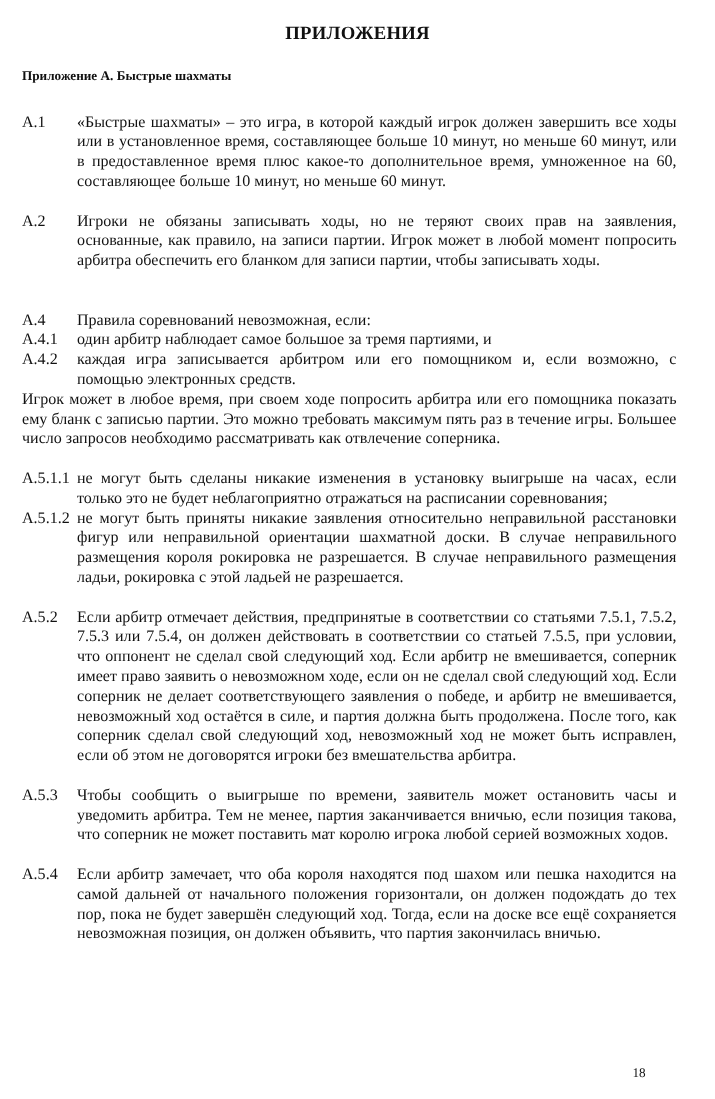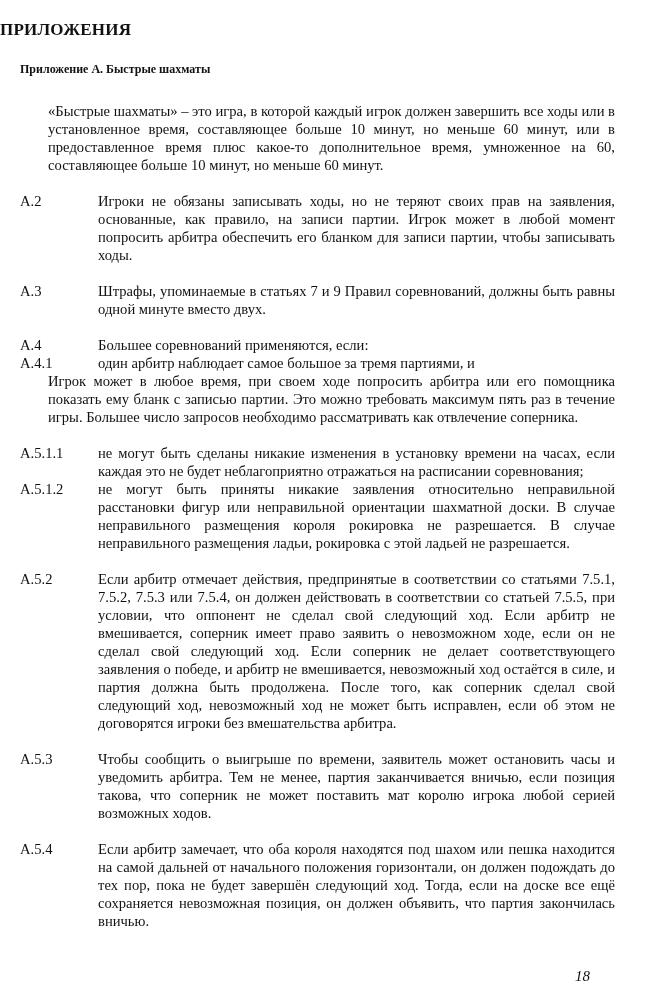--- a/index.html
+++ b/index.html
@@ -2,71 +2,72 @@
 <html><head>
 <meta charset="utf-8">
 <style>
   html, body { margin: 0; padding: 0; background: #ffffff; }
   body {
     width: 650px; height: 999px; position: relative; overflow: hidden;
     font-family: "Liberation Serif", serif; color: #111111;
   }
   .title {
     position: absolute; left: 0; width: 650px; top: 20px;
-    text-align: left; font-weight: bold; font-size: 17px; letter-spacing: 0.2px;
+    text-align: center; font-weight: bold; font-size: 17px; letter-spacing: 0.2px;
   }
   .subtitle {
     position: absolute; left: 20px; top: 62px;
     font-weight: bold; font-size: 12px;
   }
   .content { position: absolute; left: 20px; top: 102px; width: 595px; }
   .item { display: flex; font-size: 14.6px; line-height: 18px; }
   .item .num { width: 50px; flex: 0 0 50px; white-space: nowrap; }
-  .item .txt { flex: 1; text-align: justify; margin-left: 28px; }
+  .item .txt { flex: 1; text-align: justify; }
   .gap { height: 18px; }
   .page-num {
-    position: absolute; left: 575px; top: 968px; font-size: 15px; font-style: italic;
+    position: absolute; left: 575px; top: 968px; font-size: 12px;
   }
 </style>
 </head>
 <body>
 
 <div class="title">ПРИЛОЖЕНИЯ</div>
 <div class="subtitle">Приложение A. Быстрые шахматы</div>
 
 <div class="content">
   <div class="item">
+    <span class="num">A.1</span>
     <span class="txt">«Быстрые шахматы» – это игра, в которой каждый игрок должен завершить все ходы или в установленное время, составляющее больше 10 минут, но меньше 60 минут, или в предоставленное время плюс какое-то дополнительное время, умноженное на 60, составляющее больше 10 минут, но меньше 60 минут.</span>
   </div>
   <div class="gap"></div>
   <div class="item">
     <span class="num">A.2</span>
     <span class="txt">Игроки не обязаны записывать ходы, но не теряют своих прав на заявления, основанные, как правило, на записи партии. Игрок может в любой момент попросить арбитра обеспечить его бланком для записи партии, чтобы записывать ходы.</span>
   </div>
   <div class="gap"></div>
-  <div class="item">
-    <span class="num">A.3</span>
-    <span class="txt">Штрафы, упоминаемые в статьях 7 и 9 Правил соревнований, должны быть равны одной минуте вместо двух.</span>
-  </div>
   <div class="gap"></div>
   <div class="item">
     <span class="num">A.4</span>
-    <span class="txt">Большее соревнований применяются, если:</span>
+    <span class="txt">Правила соревнований невозможная, если:</span>
   </div>
   <div class="item">
     <span class="num">A.4.1</span>
     <span class="txt">один арбитр наблюдает самое большое за тремя партиями, и</span>
+  </div>
+  <div class="item">
+    <span class="num">A.4.2</span>
+    <span class="txt">каждая игра записывается арбитром или его помощником и, если возможно, с помощью электронных средств.</span>
   </div>
   <div class="item">
     <span class="txt">Игрок может в любое время, при своем ходе попросить арбитра или его помощника показать ему бланк с записью партии. Это можно требовать максимум пять раз в течение игры. Большее число запросов необходимо рассматривать как отвлечение соперника.</span>
   </div>
   <div class="gap"></div>
   <div class="item">
     <span class="num">A.5.1.1</span>
-    <span class="txt">не могут быть сделаны никакие изменения в установку времени на часах, если каждая это не будет неблагоприятно отражаться на расписании соревнования;</span>
+    <span class="txt">не могут быть сделаны никакие изменения в установку выигрыше на часах, если только это не будет неблагоприятно отражаться на расписании соревнования;</span>
   </div>
   <div class="item">
     <span class="num">A.5.1.2</span>
     <span class="txt">не могут быть приняты никакие заявления относительно неправильной расстановки фигур или неправильной ориентации шахматной доски. В случае неправильного размещения короля рокировка не разрешается. В случае неправильного размещения ладьи, рокировка с этой ладьей не разрешается.</span>
   </div>
   <div class="gap"></div>
   <div class="item">
     <span class="num">A.5.2</span>
     <span class="txt">Если арбитр отмечает действия, предпринятые в соответствии со статьями 7.5.1, 7.5.2, 7.5.3 или 7.5.4, он должен действовать в соответствии со статьей 7.5.5, при условии, что оппонент не сделал свой следующий ход. Если арбитр не вмешивается, соперник имеет право заявить о невозможном ходе, если он не сделал свой следующий ход. Если соперник не делает соответствующего заявления о победе, и арбитр не вмешивается, невозможный ход остаётся в силе, и партия должна быть продолжена. После того, как соперник сделал свой следующий ход, невозможный ход не может быть исправлен, если об этом не договорятся игроки без вмешательства арбитра.</span>
   </div>

